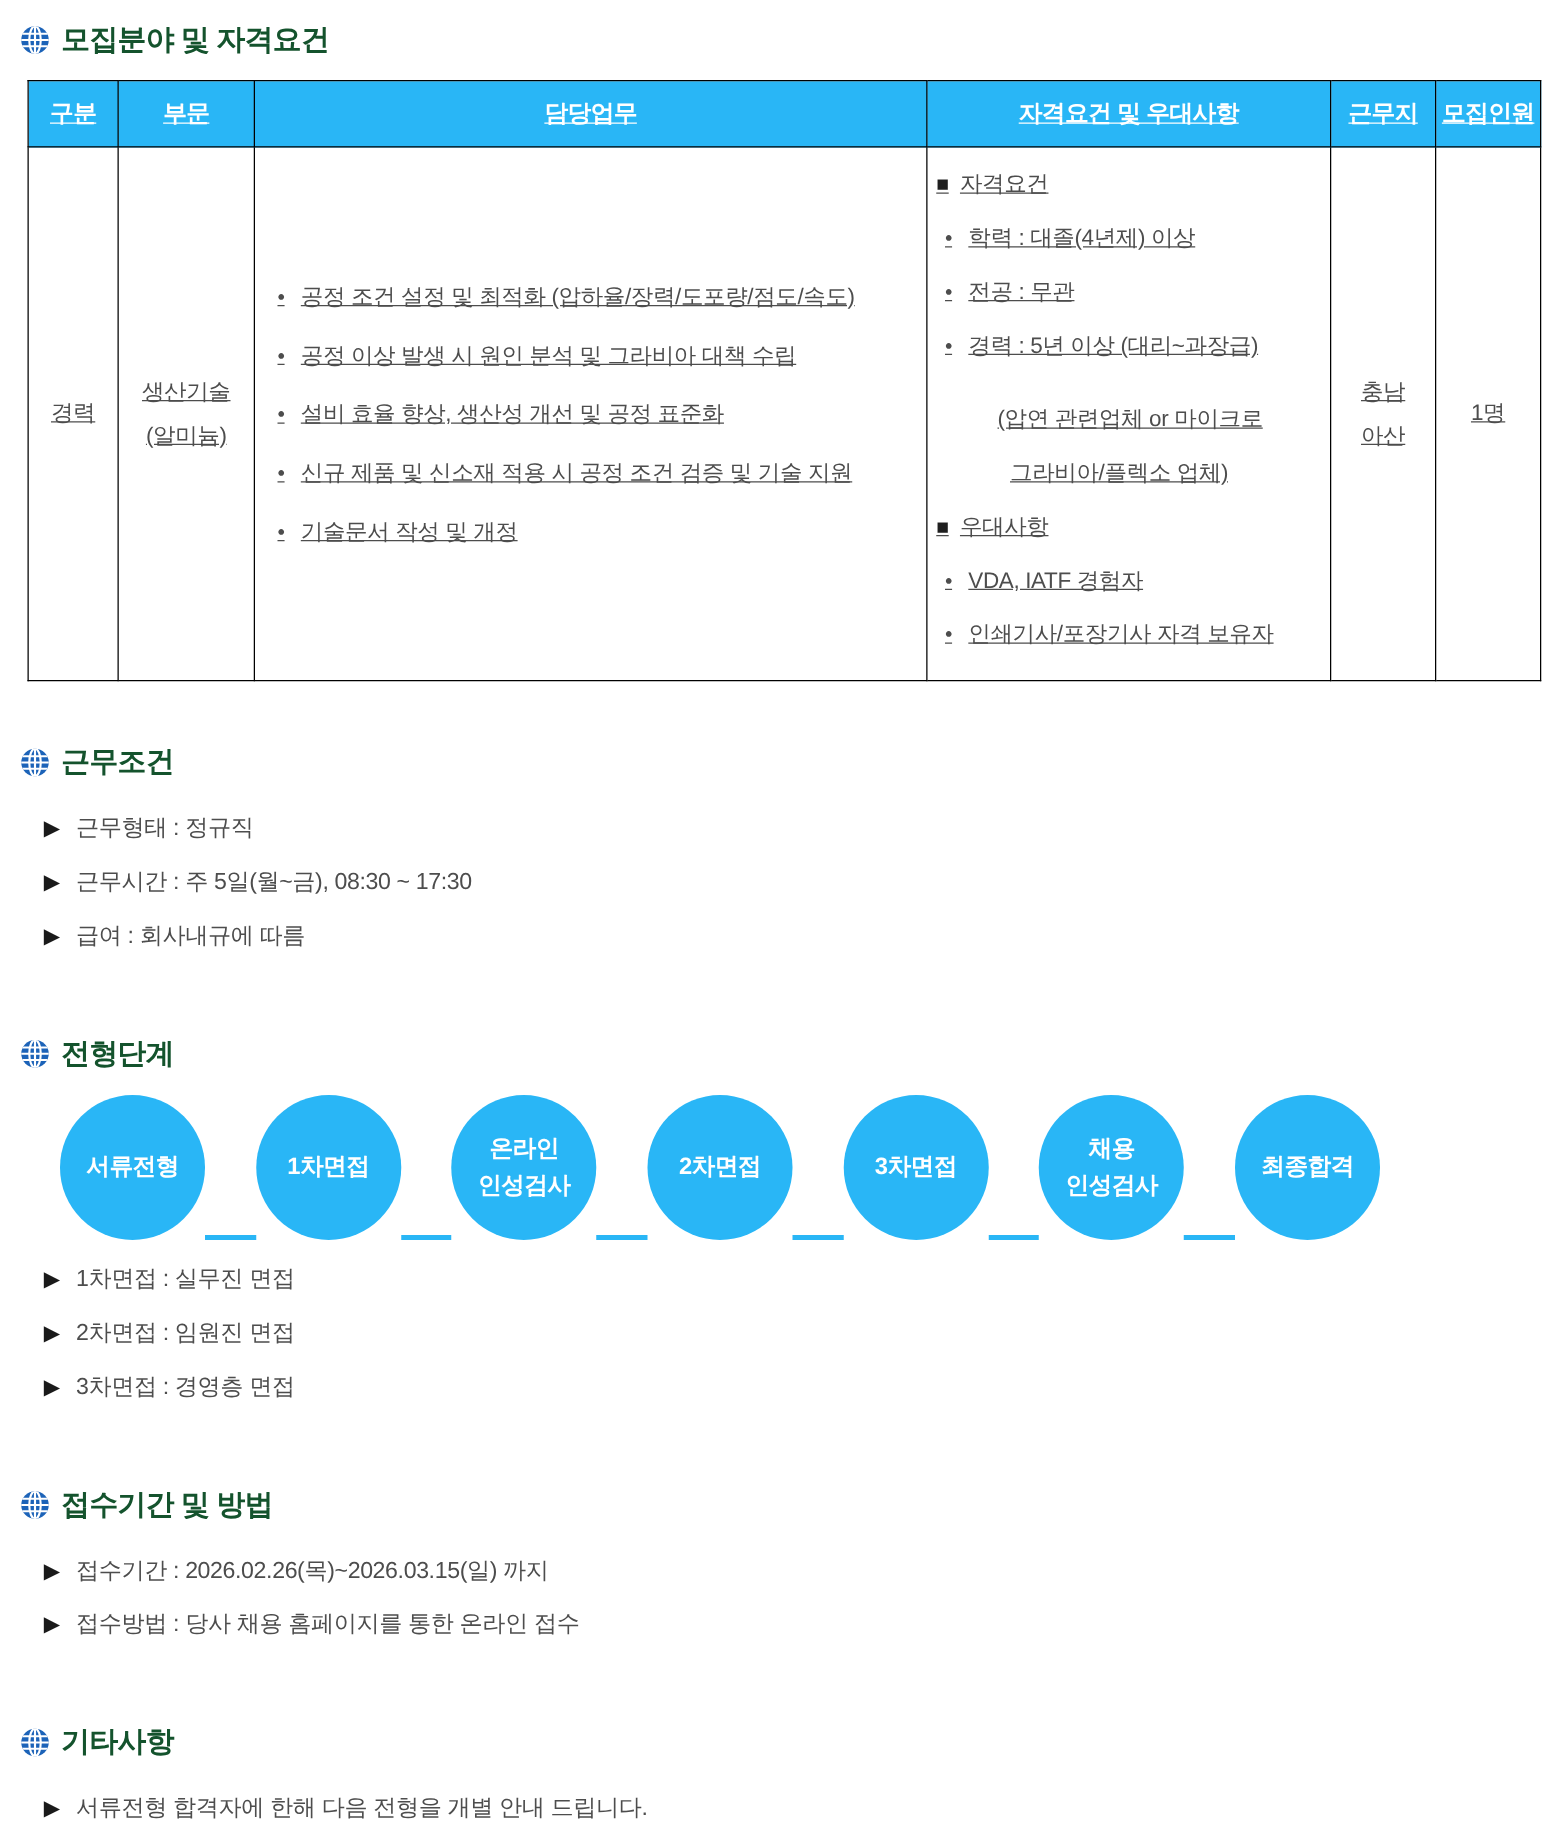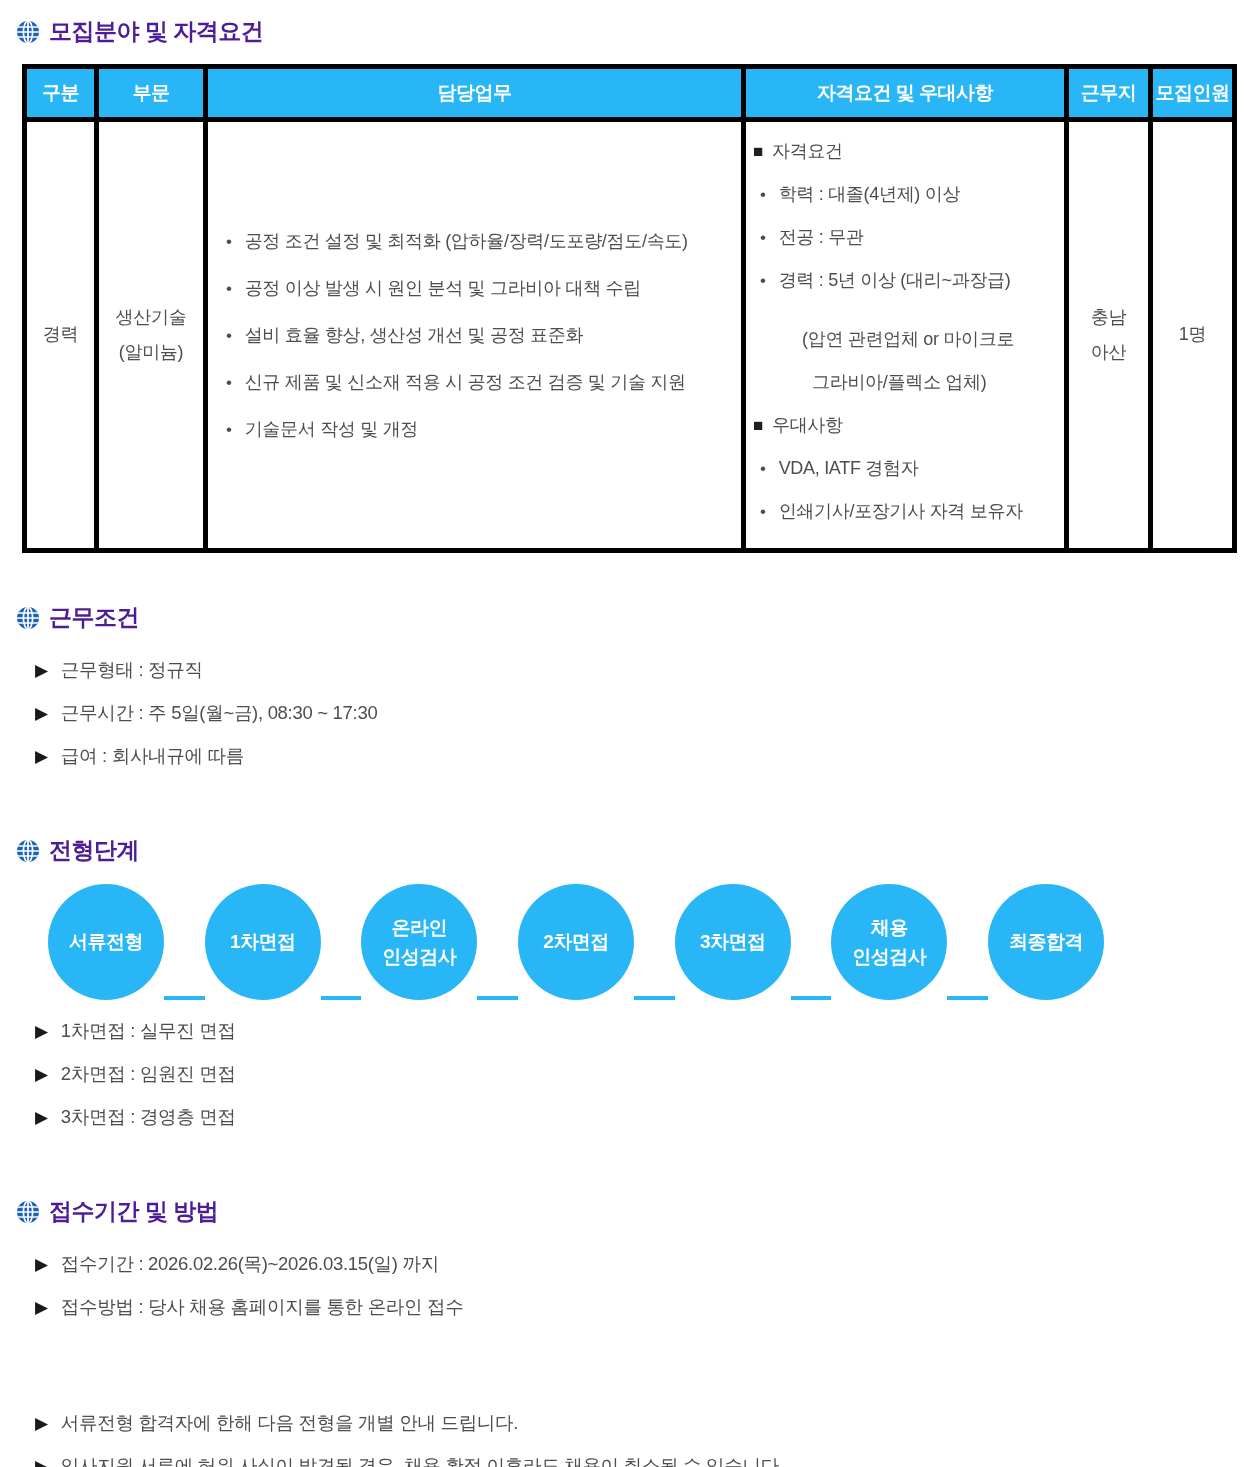--- a/index.html
+++ b/index.html
@@ -12,34 +12,35 @@
   .page { padding: 16px 0 0 0; }
 
   
   .section-title {
     display: flex;
     align-items: center;
     gap: 9px;
     margin: 0 0 0 16px;
     font-size: 23px;
     font-weight: 700;
-    color: #4c1d95;
+    color: #14532d;
     letter-spacing: -0.5px;
   }
   .globe { width: 24px; height: 24px; flex: 0 0 auto; display: block; }
 
   
   table.recruit {
     margin: 17px 0 0 22px;
     width: 1210px;
     border-collapse: collapse;
     table-layout: fixed;
   }
   table.recruit th, table.recruit td {
-    border: 5px solid #000000;
+    border: 1px solid #000000;
+    text-decoration: underline;
   }
   table.recruit th {
     background: #29b6f6;
     color: #ffffff;
     font-size: 19px;
     font-weight: 700;
     height: 53px;
     letter-spacing: -0.5px;
   }
   table.recruit tbody tr { height: 371px; }
@@ -352,20 +353,38 @@
       <span>접수기간 : 2026.02.26(목)~2026.03.15(일) 까지</span>
     </div>
     <div class="alist-item">
       <span class="arrow">▶</span>
       <span>접수방법 : 당사 채용 홈페이지를 통한 온라인 접수</span>
     </div>
   </div>
 
   <div class="spacer-lg"></div>
 
+  <h2 class="section-title">
+    <svg class="globe" viewBox="0 0 24 24" aria-hidden="true">
+      <defs>
+          <clipPath id="gc5">
+            <circle cx="12" cy="12" r="11"></circle>
+          </clipPath>
+        </defs>
+      <circle cx="12" cy="12" r="11" fill="#1c63b8"></circle>
+      <g clip-path="url(#gc5)" stroke="#ffffff" stroke-width="1.7" fill="none">
+        <line x1="0" y1="7" x2="24" y2="7"></line>
+        <line x1="0" y1="12" x2="24" y2="12"></line>
+        <line x1="0" y1="17" x2="24" y2="17"></line>
+        <ellipse cx="12" cy="12" rx="4.6" ry="11"></ellipse>
+        <line x1="12" y1="0" x2="12" y2="24"></line>
+      </g>
+    </svg>
+    <span>기타사항</span>
+  </h2>
   <div class="alist">
     <div class="alist-item">
       <span class="arrow">▶</span>
       <span>서류전형 합격자에 한해 다음 전형을 개별 안내 드립니다.</span>
     </div>
     <div class="alist-item">
       <span class="arrow">▶</span>
       <span>입사지원 서류에 허위 사실이 발견될 경우, 채용 확정 이후라도 채용이 취소될 수 있습니다.</span>
     </div>
 

